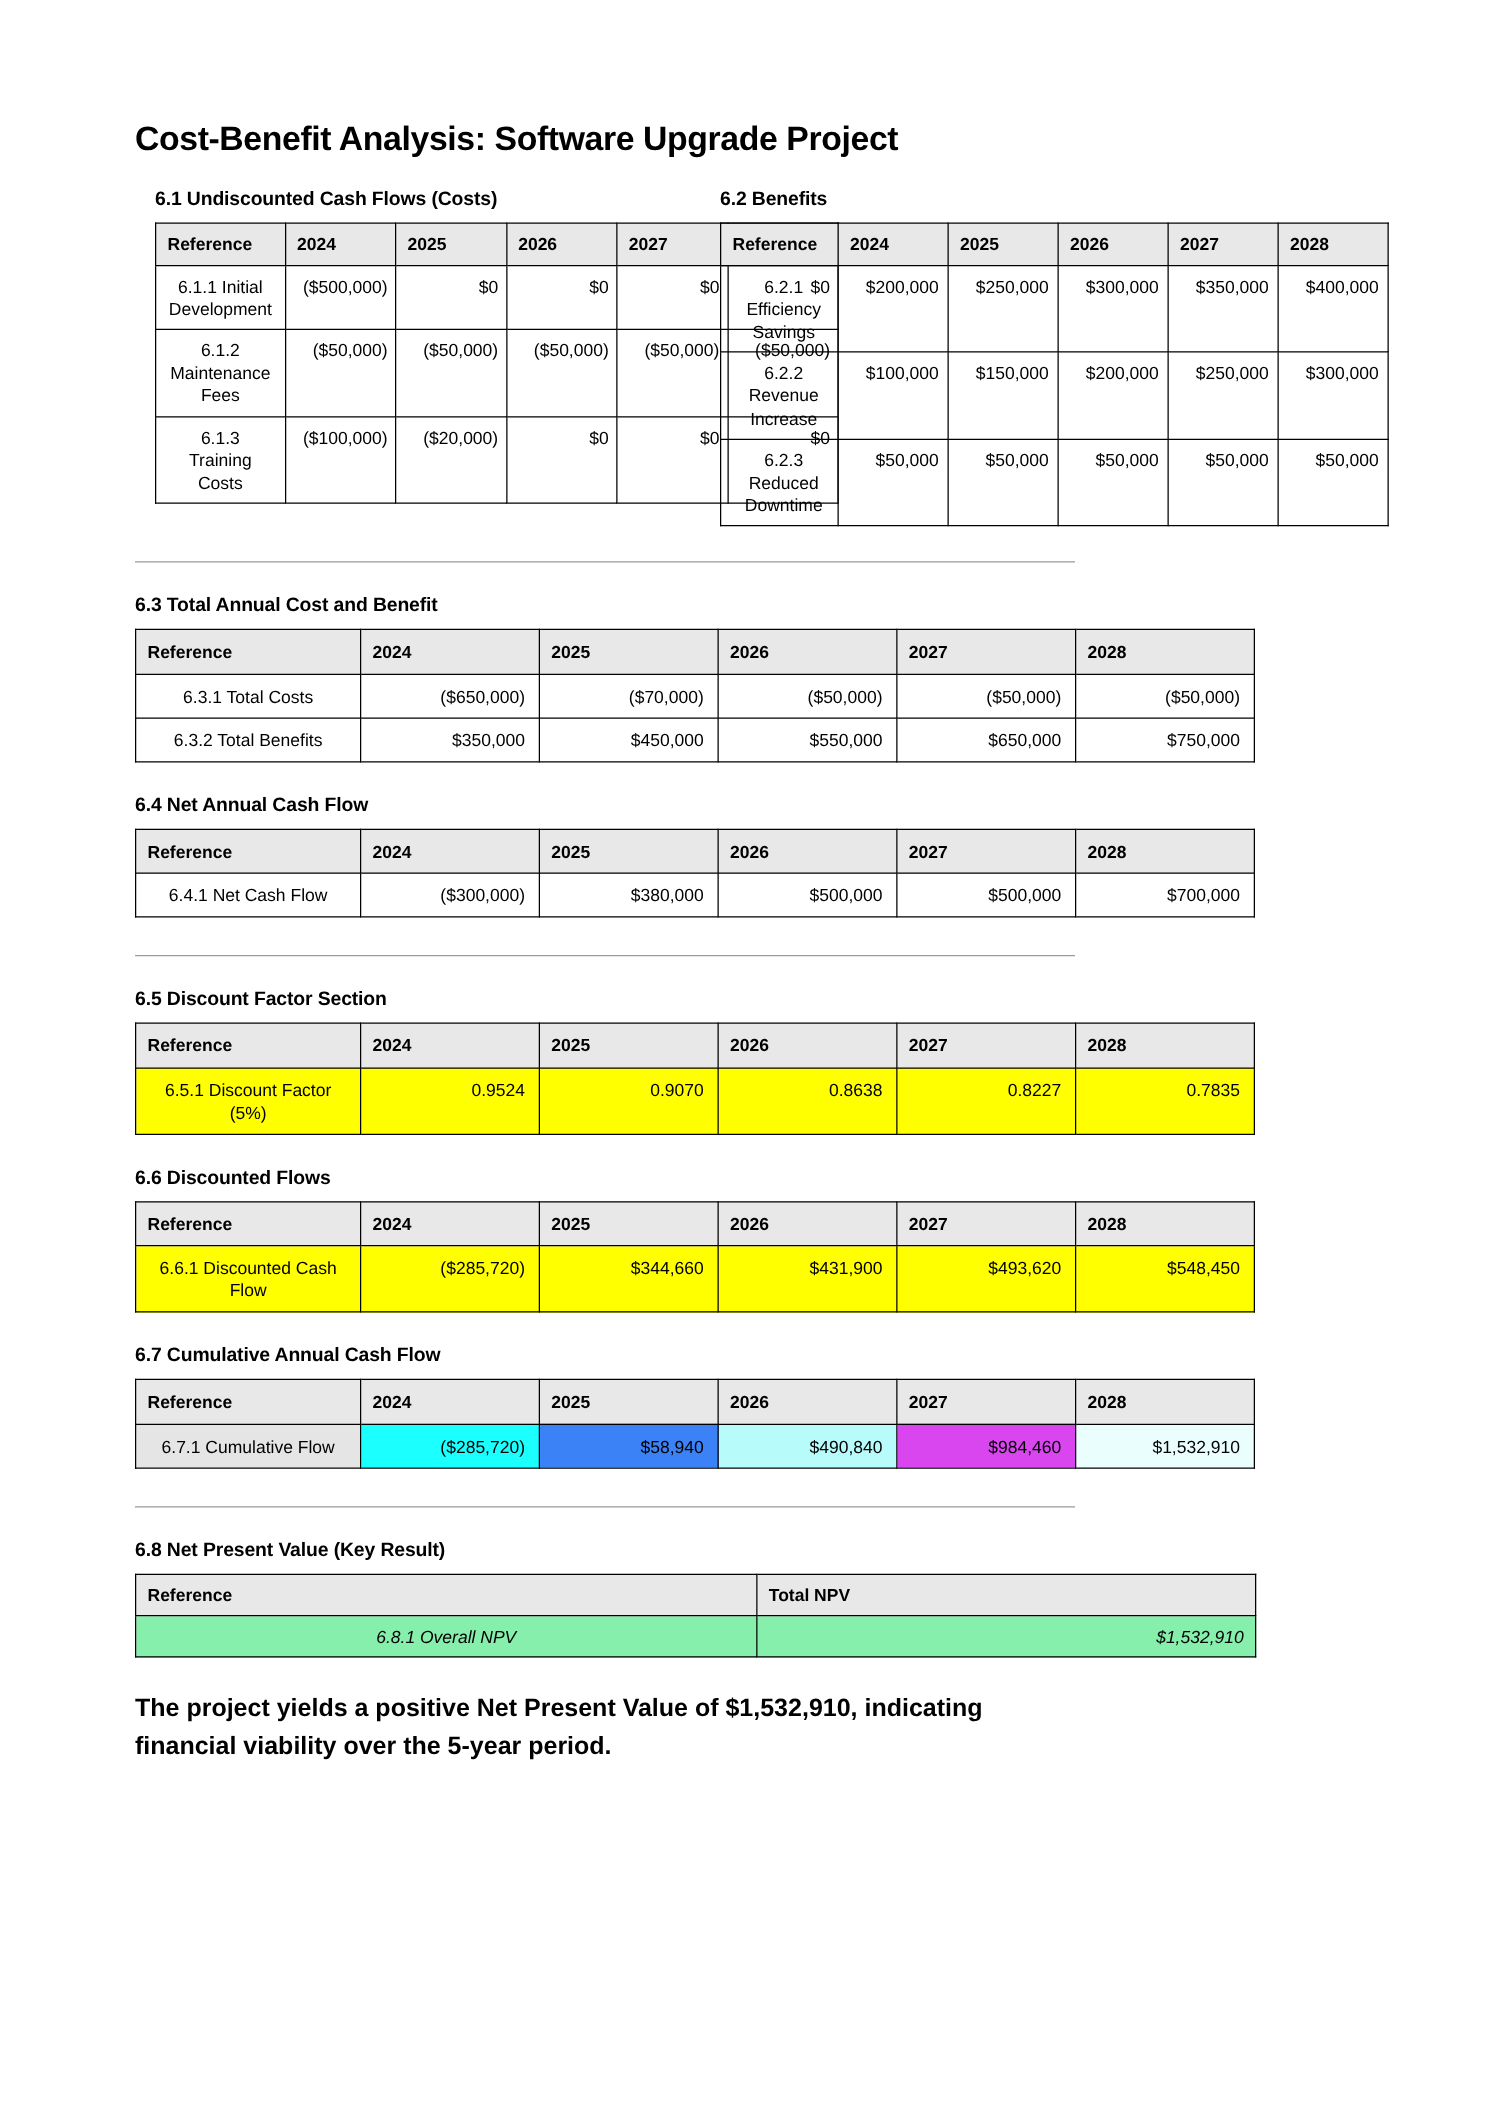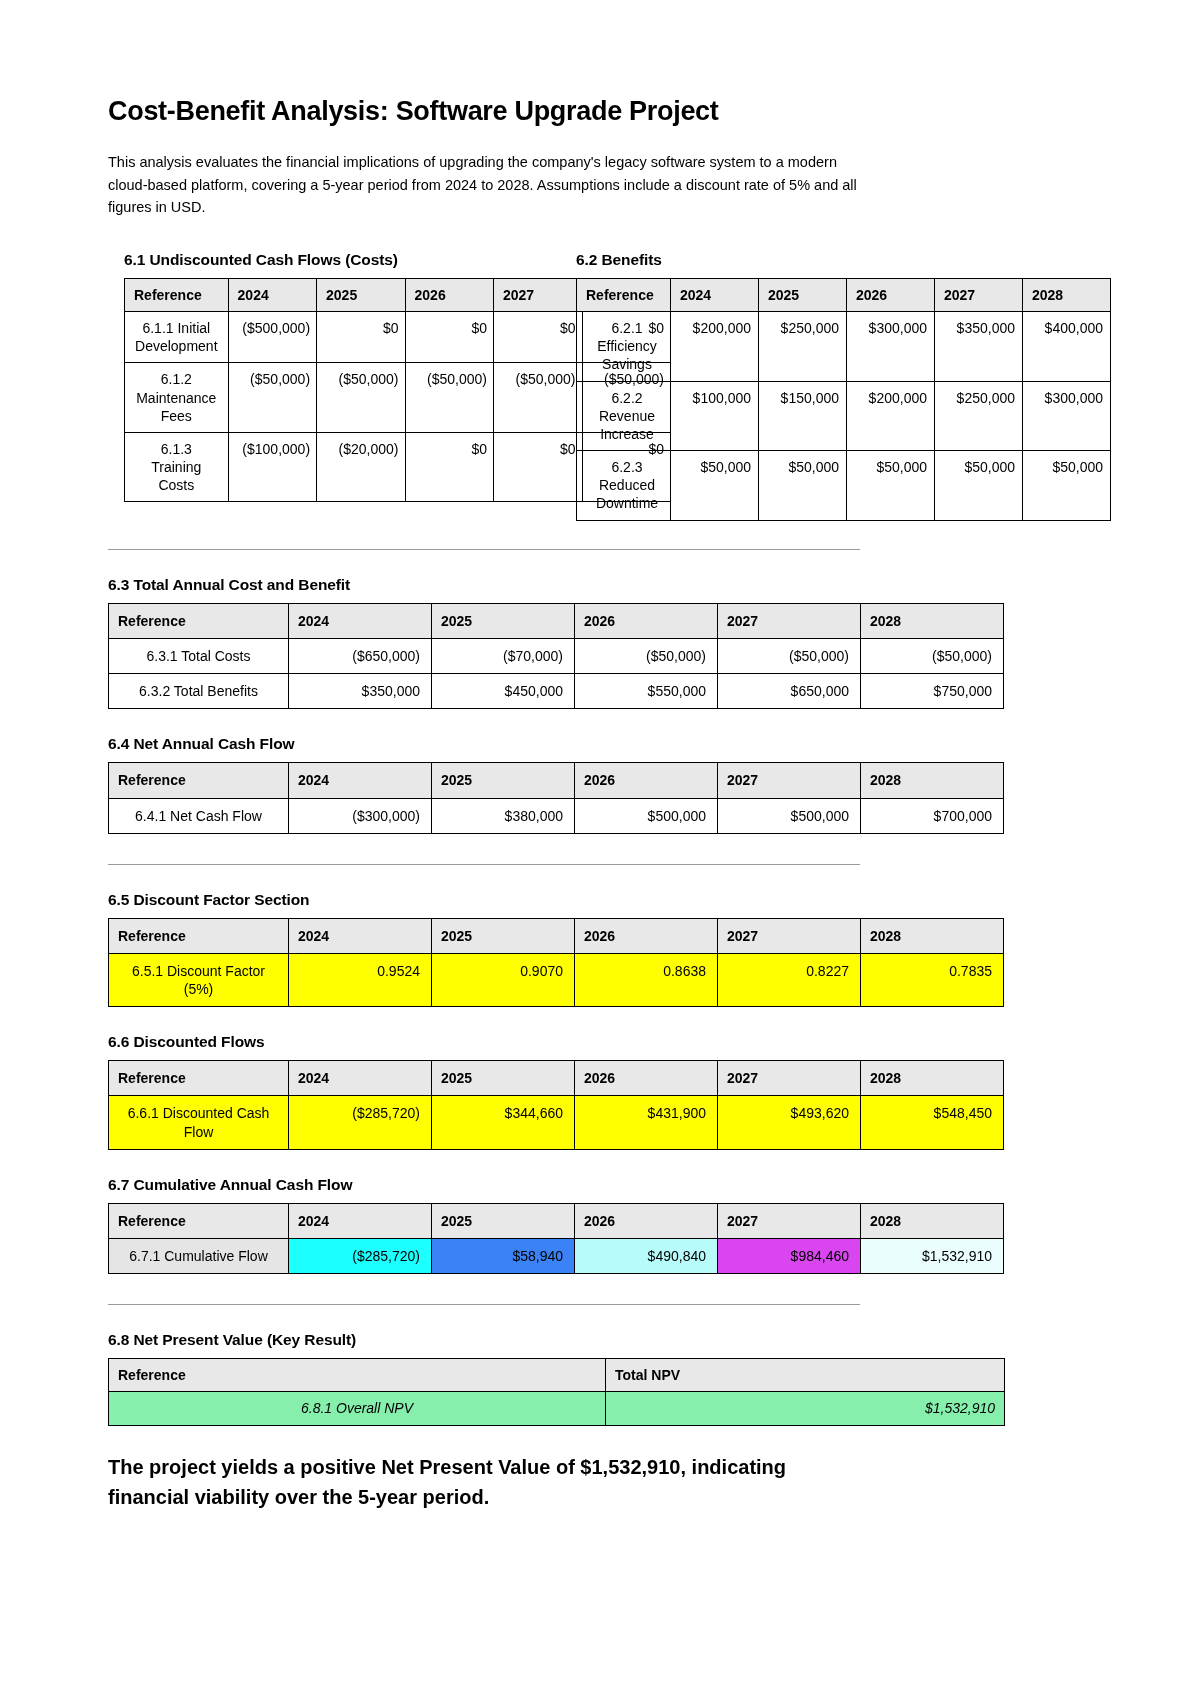--- a/index.html
+++ b/index.html
@@ -113,21 +113,20 @@
     font-weight:bold;
   }
 </style>
 </head>
 <body>
 
 <div class="page">
 
   <h1 class="doc-title">Cost-Benefit Analysis: Software Upgrade Project</h1>
 
-  <p class="intro">This analysis evaluates the financial implications of upgrading the company's legacy software system to a modern cloud-based platform, covering a 5-year period from 2024 to 2028. Assumptions include a discount rate of 5% and all figures in USD.</p>
 
   <div class="split">
 
     <div class="blk-costs">
       <h2 class="sec">6.1 Undiscounted Cash Flows (Costs)</h2>
       <table class="t costs">
         <colgroup>
             <col class="c-ref">
             <col class="c-yr">
             <col class="c-yr">

